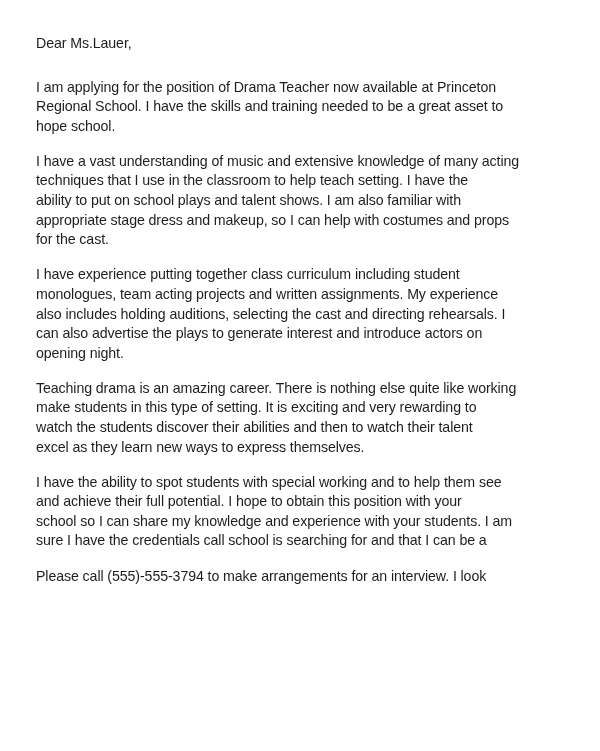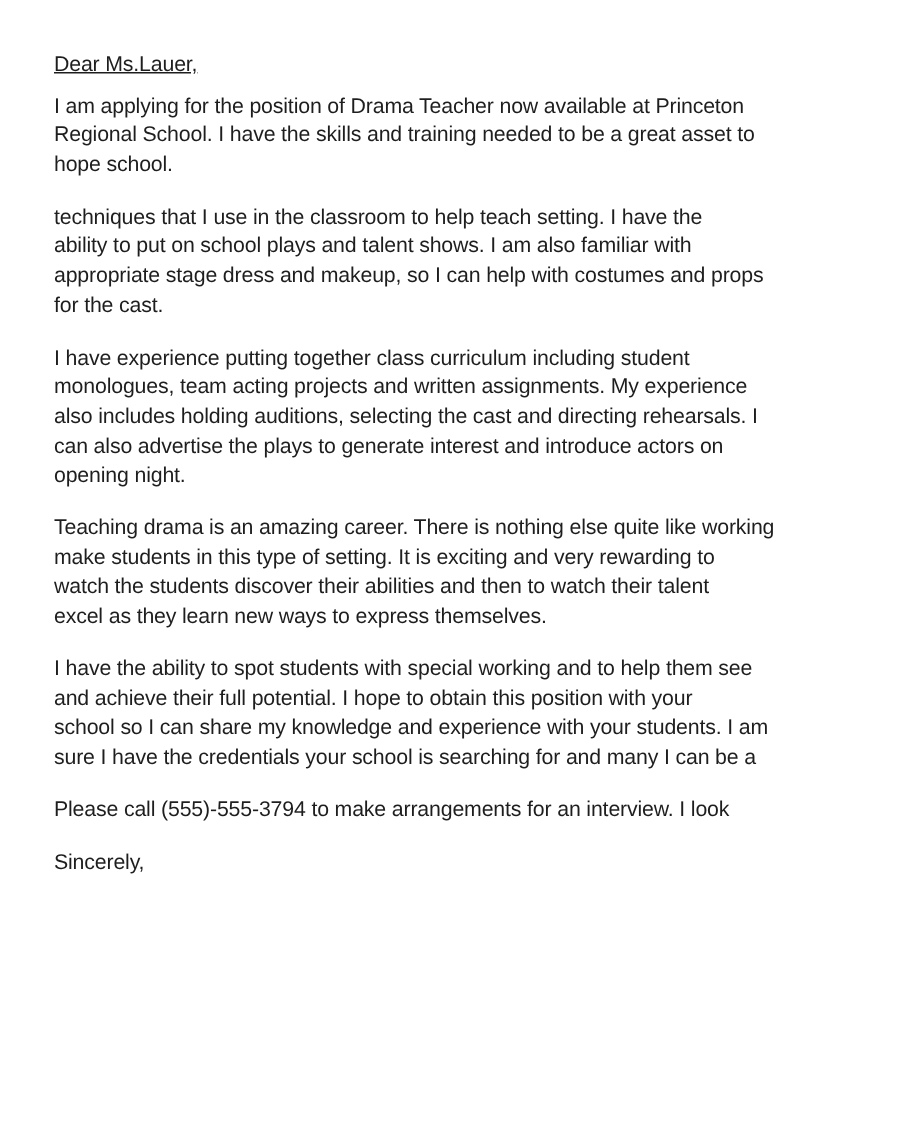--- a/index.html
+++ b/index.html
@@ -9,39 +9,40 @@
     left: 36px;
     top: 34px;
     width: 550px;
     font-family: "Liberation Sans", "DejaVu Sans", sans-serif;
     font-size: 14.2px;
     color: #1e1e1e;
     letter-spacing: -0.1px;
   }
   .line { display: block; height: 19.6px; line-height: 19.6px; white-space: nowrap; }
   .para { margin: 0 0 15.5px 0; }
-  .salutation { margin-bottom: 8px; text-decoration: underline; }
+  .salutation { margin-bottom: 24px; }
   .closing { margin-bottom: 16px; }
   .signature { margin-bottom: 16px; }
 </style>
 </head>
 <body>
 
 <div class="letter">
   <div class="para salutation">
     <span class="line">Dear Ms.Lauer,</span>
   </div>
 
   <div class="para">
     <span class="line">I am applying for the position of Drama Teacher now available at Princeton</span>
     <span class="line">Regional School. I have the skills and training needed to be a great asset to</span>
     <span class="line">hope school.</span>
   </div>
 
   <div class="para">
+    <span class="line">I have a vast understanding of music and extensive knowledge of many acting</span>
     <span class="line">techniques that I use in the classroom to help teach setting. I have the</span>
     <span class="line">ability to put on school plays and talent shows. I am also familiar with</span>
     <span class="line">appropriate stage dress and makeup, so I can help with costumes and props</span>
     <span class="line">for the cast.</span>
   </div>
 
   <div class="para">
     <span class="line">I have experience putting together class curriculum including student</span>
     <span class="line">monologues, team acting projects and written assignments. My experience</span>
     <span class="line">also includes holding auditions, selecting the cast and directing rehearsals. I</span>
@@ -53,25 +54,22 @@
     <span class="line">Teaching drama is an amazing career. There is nothing else quite like working</span>
     <span class="line">make students in this type of setting. It is exciting and very rewarding to</span>
     <span class="line">watch the students discover their abilities and then to watch their talent</span>
     <span class="line">excel as they learn new ways to express themselves.</span>
   </div>
 
   <div class="para">
     <span class="line">I have the ability to spot students with special working and to help them see</span>
     <span class="line">and achieve their full potential. I hope to obtain this position with your</span>
     <span class="line">school so I can share my knowledge and experience with your students. I am</span>
-    <span class="line">sure I have the credentials your school is searching for and many I can be a</span>
+    <span class="line">sure I have the credentials call school is searching for and that I can be a</span>
   </div>
 
   <div class="para">
     <span class="line">Please call (555)-555-3794 to make arrangements for an interview. I look</span>
   </div>
 
-  <div class="para closing">
-    <span class="line">Sincerely,</span>
-  </div>
 
 
 </div>
 
 </body></html>

